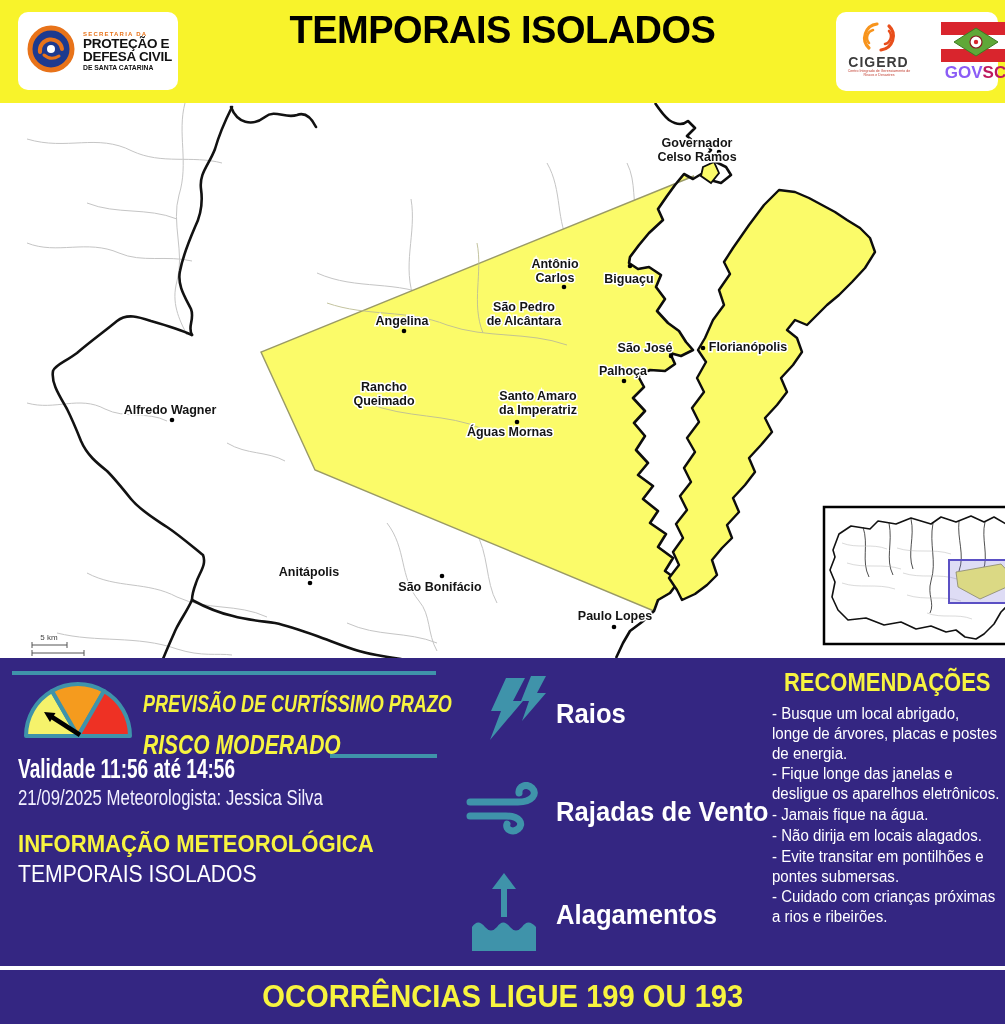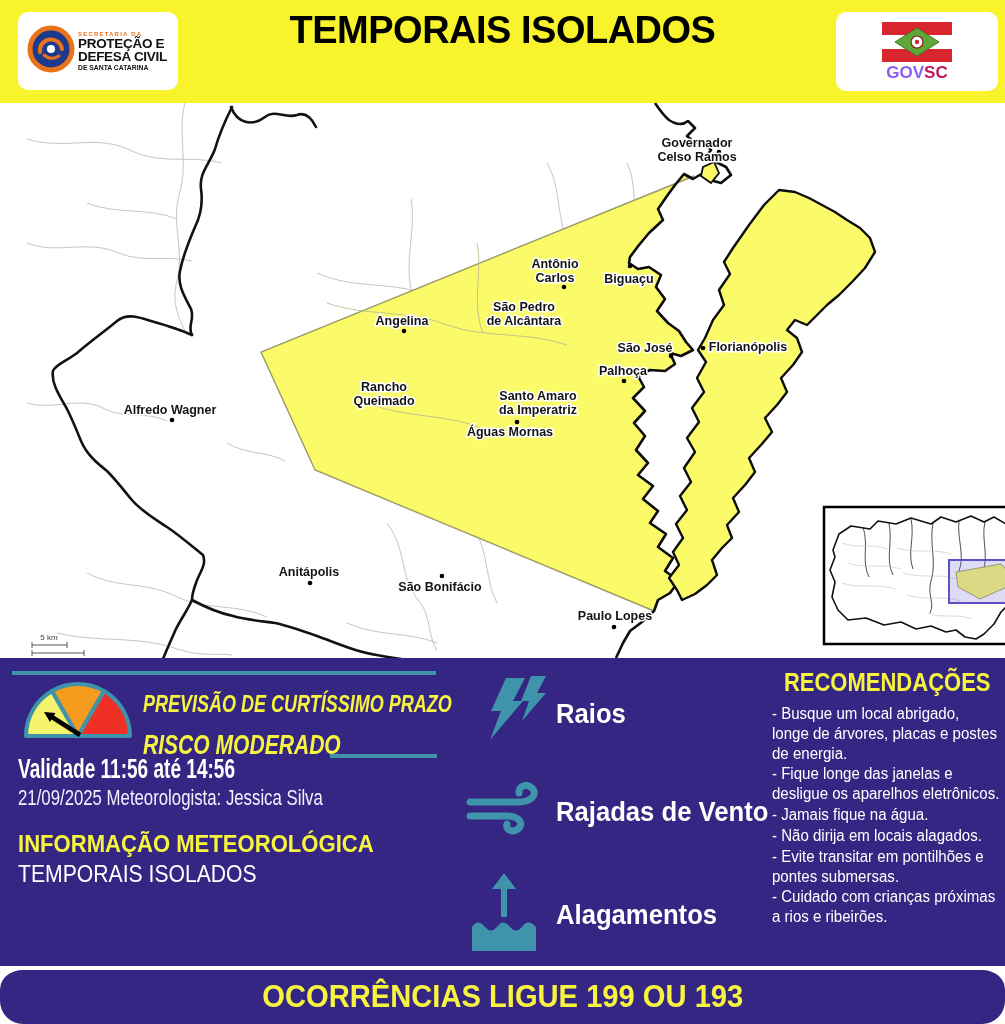--- a/index.html
+++ b/index.html
@@ -2,21 +2,21 @@
 <html><head>
 <meta charset="utf-8">
 <style>
   html,body{margin:0;padding:0;background:#888;}
   .poster{position:relative;width:1005px;height:1024px;background:#fff;overflow:hidden;
           font-family:"Liberation Sans",sans-serif;}
   
   .header{position:absolute;top:0;left:0;width:1005px;height:103px;background:#f8f32b;
           display:flex;align-items:center;}
   .logo-card{background:#fff;border-radius:10px;display:flex;align-items:center;box-sizing:border-box;}
-  .logo-left{position:absolute;left:18px;top:12px;width:160px;height:78px;padding:4px 6px;}
+  .logo-left{position:absolute;left:18px;top:12px;width:160px;height:78px;padding:4px 6px;gap:5px;}
   .badge-wrap{flex:0 0 auto;}
   .dc-text{display:flex;flex-direction:column;line-height:1;}
   .dc-secretaria{font-size:6px;font-weight:700;color:#e8731a;letter-spacing:1.2px;}
   .dc-big{font-size:13.5px;font-weight:800;color:#111;letter-spacing:-0.3px;}
   .dc-small{font-size:6.8px;font-weight:800;color:#111;margin-top:1px;}
   .title{position:absolute;left:220px;width:565px;top:8px;text-align:center;color:#000;
          font-weight:700;font-size:38px;line-height:1.17;letter-spacing:-0.5px;}
   .logo-right{position:absolute;right:7px;top:12px;width:162px;height:79px;padding:5px 6px;gap:7px;justify-content:center;}
   .cigerd-block{display:flex;flex-direction:column;align-items:center;line-height:1;}
   .cigerd-name{font-size:14px;font-weight:700;color:#3c3c3c;letter-spacing:1px;margin-top:1px;}
@@ -46,21 +46,21 @@
                  transform:scaleX(.92);transform-origin:left center;white-space:nowrap;}
   .hazard-row{position:absolute;}
   .hazard-label{position:absolute;color:#fff;font-weight:700;font-size:27px;
                 transform:scaleX(.95);transform-origin:left center;white-space:nowrap;}
   .rec-title{position:absolute;left:770px;top:10px;width:232px;text-align:center;color:#f7f43f;
              font-weight:700;font-size:25px;transform:scaleX(.88);transform-origin:center top;white-space:nowrap;}
   .rec-list{position:absolute;left:772px;top:46px;width:242px;transform:scaleX(.94);transform-origin:left top;}
   .rec-item{color:#fff;font-size:16px;line-height:1.24;margin-bottom:1px;}
   
   .footer{position:absolute;top:966px;left:0;width:1005px;height:58px;background:#342682;
-          border-top:4px solid #fff;box-sizing:border-box;display:flex;align-items:center;justify-content:center;border-radius:23px;}
+          border-top:4px solid #fff;box-sizing:border-box;display:flex;align-items:center;justify-content:center;}
   .footer-text{color:#f7f43f;font-weight:700;font-size:31px;transform:scaleX(.94);white-space:nowrap;}
 </style>
 </head>
 <body>
 
 <div class="poster">
 
   <div class="header">
     <div class="logo-card logo-left">
       <span class="badge-wrap">
@@ -77,20 +77,30 @@
         <span class="dc-big">DEFESA CIVIL</span>
         <span class="dc-small">DE SANTA CATARINA</span>
       </span>
     </div>
 
     <div class="title">
       <div>TEMPORAIS ISOLADOS</div>
     </div>
 
     <div class="logo-card logo-right">
+      <span class="cigerd-block">
+        <svg width="42" height="34" viewBox="0 0 42 34">
+          <path d="M19,4 a14,14 0 0 0 -8,24" fill="none" stroke="#f7941d" stroke-width="3.2" stroke-linecap="round"></path>
+          <path d="M15,10 a8,8 0 0 0 -4,13" fill="none" stroke="#f7941d" stroke-width="2.6" stroke-linecap="round"></path>
+          <path d="M23,30 a14,14 0 0 0 8,-24" fill="none" stroke="#e84e1b" stroke-width="3.2" stroke-linecap="round"></path>
+          <path d="M27,24 a8,8 0 0 0 4,-13" fill="none" stroke="#e84e1b" stroke-width="2.6" stroke-linecap="round"></path>
+        </svg>
+        <span class="cigerd-name">CIGERD</span>
+        <span class="cigerd-sub">Centro Integrado de Gerenciamento de Riscos e Desastres</span>
+      </span>
       <span class="govsc-block">
         <svg width="70" height="40" viewBox="0 0 70 40">
           <rect x="0" y="0" width="70" height="40" fill="#d9252d"></rect>
           <rect x="0" y="13" width="70" height="14" fill="#fff"></rect>
           <polygon points="35,6 57,20 35,34 13,20" fill="#5fa838" stroke="#3e7a22" stroke-width="1"></polygon>
           <circle cx="35" cy="20" r="6" fill="#fff" stroke="#8a1d22" stroke-width="1.2"></circle>
           <circle cx="35" cy="20" r="2.2" fill="#d9252d"></circle>
         </svg>
         <span class="govsc-text"><span class="govsc-gov">GOV</span><span class="govsc-sc">SC</span></span>
       </span>

